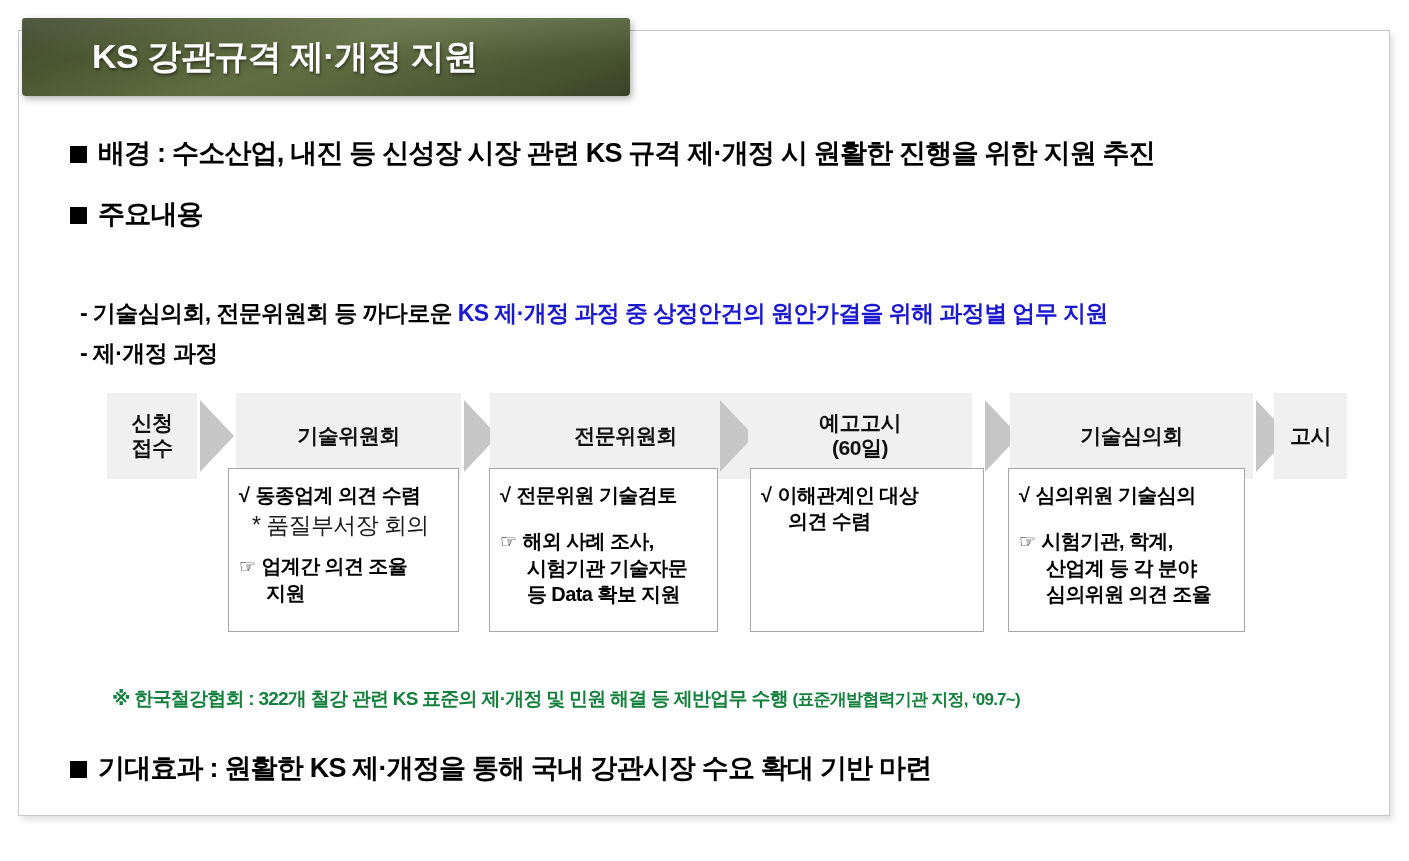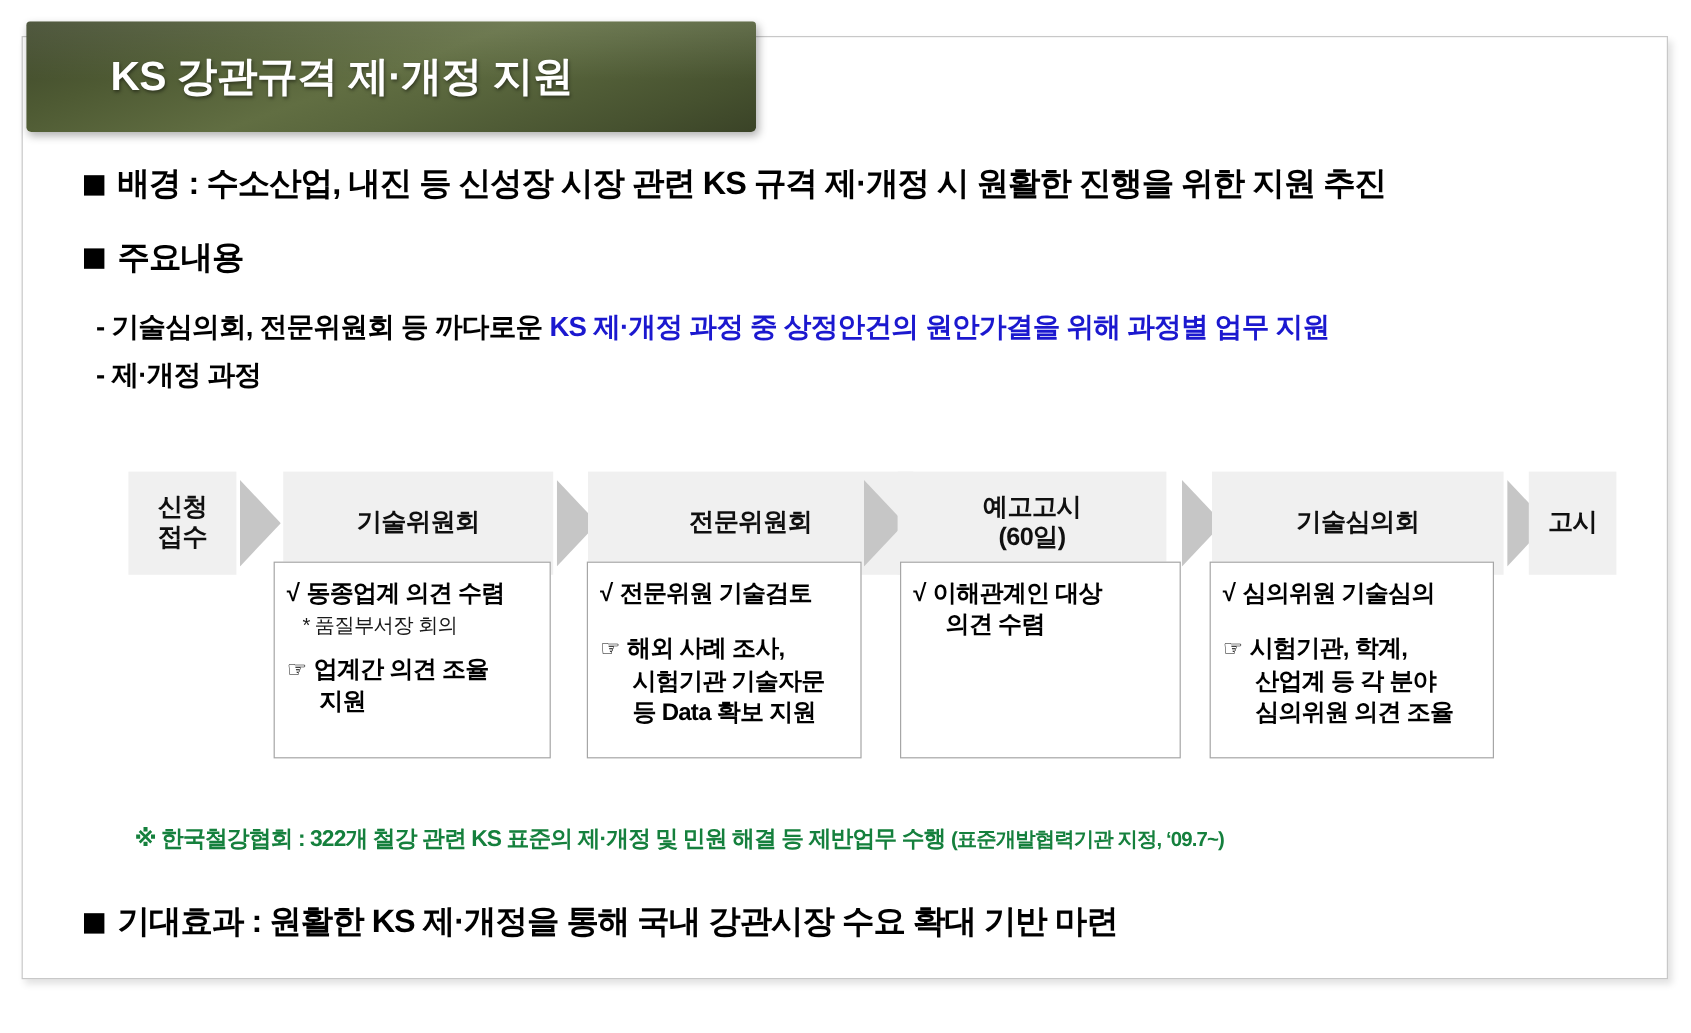--- a/index.html
+++ b/index.html
@@ -35,21 +35,21 @@
     box-shadow: 3px 4px 6px rgba(0,0,0,0.12);
     box-sizing: border-box;
   }
 
   
   .title-banner {
     position: absolute;
     left: 22px;
     top: 18px;
     width: 608px;
-    height: 92px;
+    height: 78px;
     background: linear-gradient(160deg,
                 #3d462a 0%,
                 #4e5a33 24%,
                 #616e42 48%,
                 #58653c 62%,
                 #46512f 86%,
                 #3a4327 100%);
     border-radius: 3px 3px 4px 4px;
     box-shadow: 2px 3px 7px rgba(0,0,0,0.30);
     display: flex;
@@ -103,20 +103,21 @@
     letter-spacing: -0.8px;
   }
 
   .dash-line {
     position: absolute;
     white-space: nowrap;
     font-size: 23px;
     font-weight: bold;
     letter-spacing: -0.6px;
     color: #000000;
+    margin-top: 41px;
   }
   .blue {
     color: #1b18cf;
   }
 
   
   #flow {
     position: absolute;
     left: 107px;
     top: 346px;
@@ -171,21 +172,21 @@
     flex: 0 0 auto;
     margin-right: 6px;
     font-weight: bold;
   }
   .dline .mk.hand {
     font-size: 19px;
     position: relative;
     top: 1px;
   }
   .dsub {
-    font-size: 17px;
+    font-size: 23px;
     font-weight: normal;
     color: #1a1a1a;
     letter-spacing: -0.6px;
     margin: 2px 0 0 13px;
     white-space: nowrap;
   }
   .dcont {
     font-size: 20px;
     font-weight: bold;
     letter-spacing: -0.6px;

